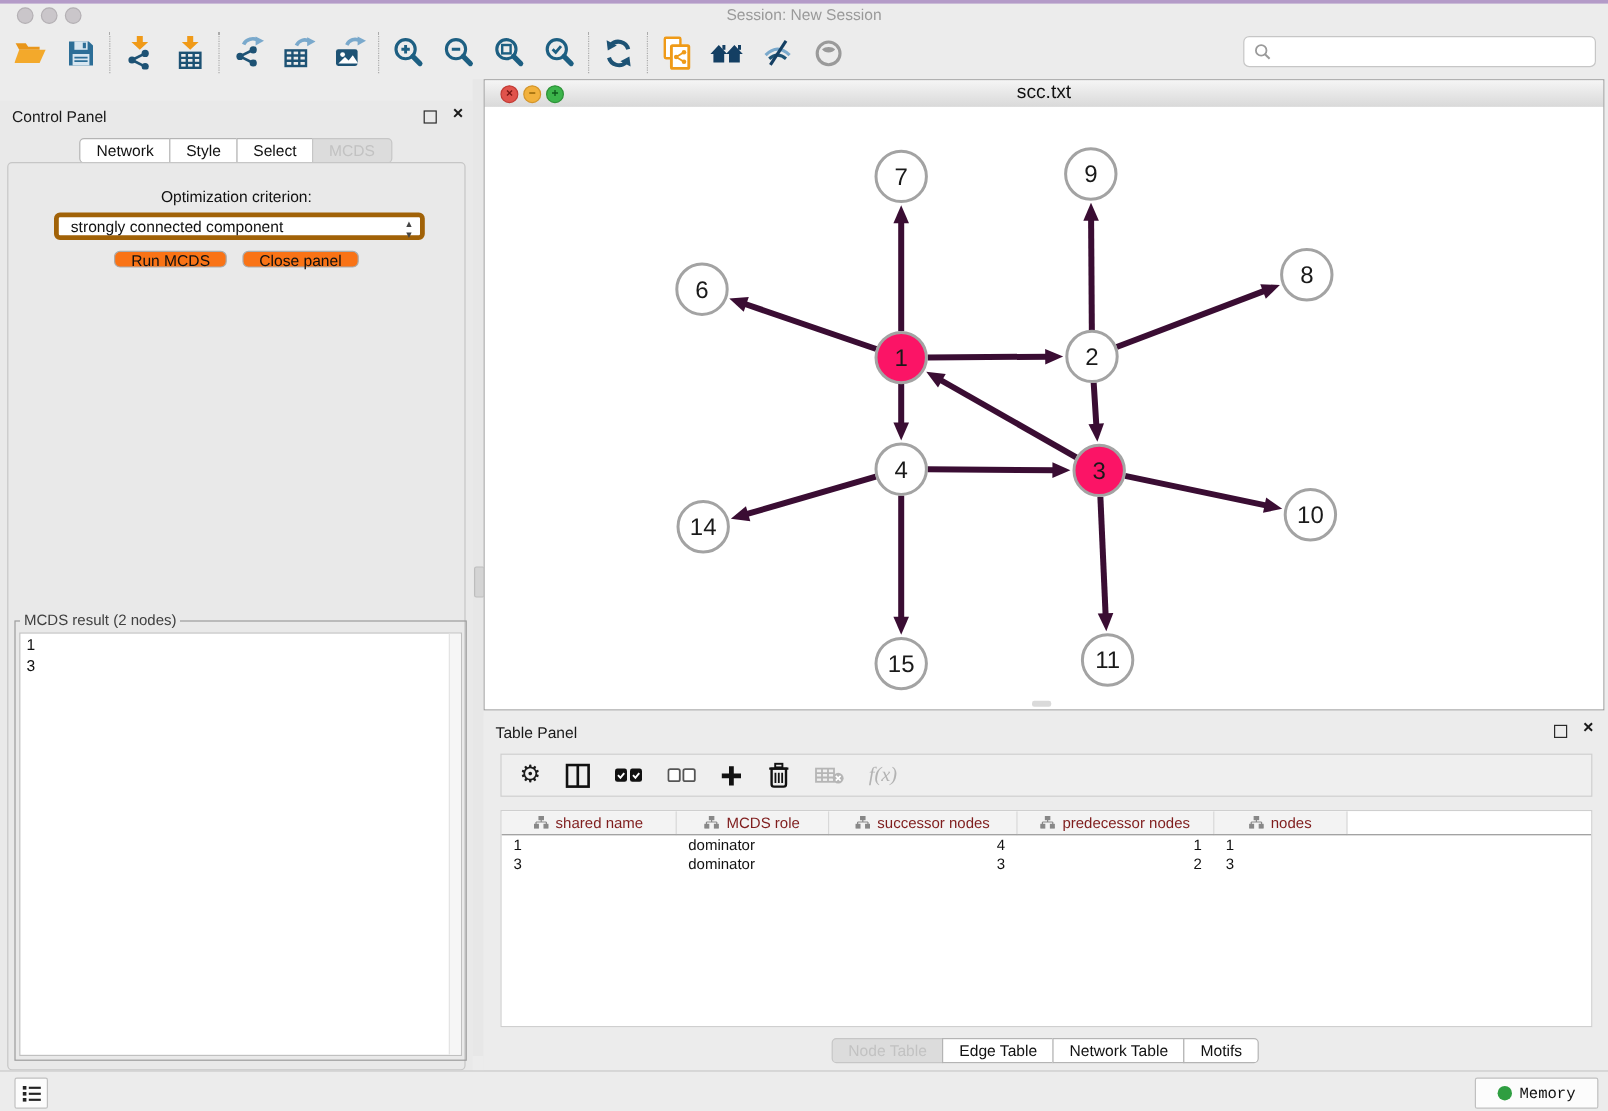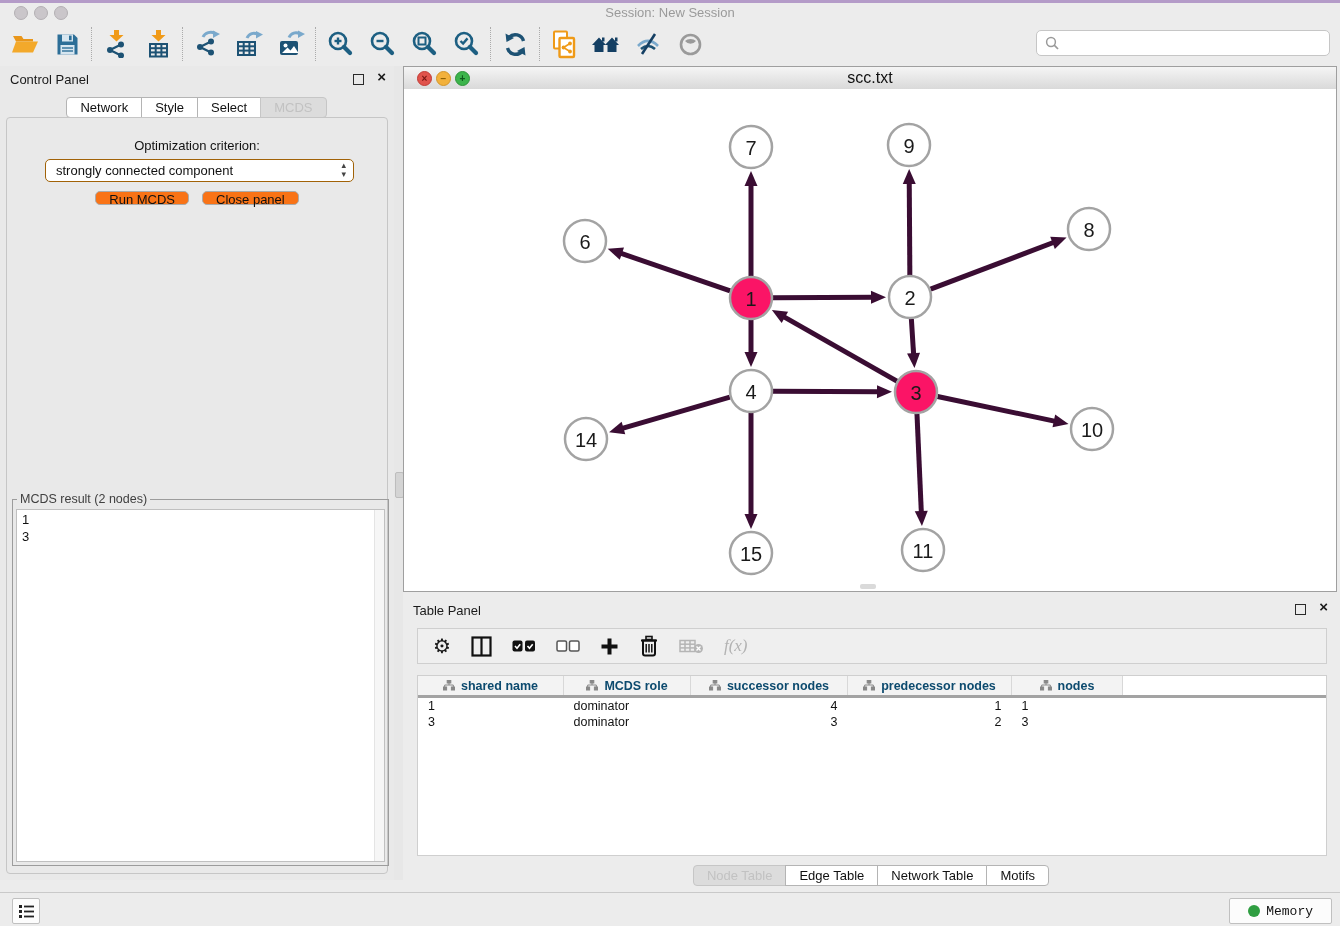--- a/index.html
+++ b/index.html
@@ -11,32 +11,32 @@
   .tl-dot{position:absolute;top:3px;width:12px;height:12px;border-radius:50%;background:#cac6ca;border:1px solid #b4b0b4;}
   .window-title{text-align:center;line-height:20px;color:#9a9a9a;font-size:13px;}
   
   .toolbar{position:absolute;top:22px;left:0;right:0;height:44px;display:flex;align-items:center;padding-left:4px;}
   .tb-icon{width:42px;height:40px;display:flex;align-items:center;justify-content:center;cursor:pointer;}
   .tb-sep{width:0;height:34px;border-left:1px dotted #ababab;margin:0 3px;}
   .search-box{position:absolute;right:10px;top:8px;width:292px;height:24px;background:#fff;border:1px solid #c6c6c6;border-radius:5px;display:flex;align-items:center;}
   .search-box svg{margin:0 4px 0 8px;}
   .search-box input{border:none;outline:none;flex:1;font-size:13px;background:transparent;height:20px;}
   
-  .control-panel{position:absolute;left:0;top:66px;width:394px;height:814px;background:#e9e9e9;}
+  .control-panel{position:absolute;left:0;top:84px;width:394px;height:814px;background:#e9e9e9;}
   .panel-title{position:absolute;top:6px;left:10px;font-size:13px;color:#1a1a1a;}
   .float-btn{position:absolute;top:8px;width:9px;height:9px;border:1.5px solid #2a2a2a;cursor:pointer;}
   .close-btn{position:absolute;top:2px;font-size:15px;font-weight:700;color:#1a1a1a;cursor:pointer;line-height:18px;}
   .cp-tabs{position:absolute;top:31px;left:0;right:0;display:flex;justify-content:center;}
   .seg-tab{border:1px solid #b4b4b4;background:#fff;padding:2px 13px;font-size:13px;margin-left:-1px;color:#111;cursor:pointer;white-space:nowrap;}
   .seg-tab:first-child{border-radius:4px 0 0 4px;}
   .seg-tab:last-child{border-radius:0 4px 4px 0;}
   .seg-tab.active{background:#dcdcdc;color:#c2c2c2;border-color:#c6c6c6;}
   .cp-body{position:absolute;left:6px;right:6px;top:51px;bottom:6px;border:1px solid #c6c6c6;border-radius:4px;background:#e9e9e9;}
   .opt-label{margin-top:20px;text-align:center;font-size:13px;color:#111;}
-  .opt-select{position:absolute;left:38px;top:41px;width:309px;height:23px;background:#fff;border:1px solid #a16207;border-radius:5px;font-size:13px;display:flex;align-items:center;padding-left:10px;box-sizing:border-box;cursor:pointer;color:#111;}
+  .opt-select{position:absolute;left:38px;top:41px;width:309px;height:23px;background:#fff;border:4px solid #a16207;border-radius:5px;font-size:13px;display:flex;align-items:center;padding-left:10px;box-sizing:border-box;cursor:pointer;color:#111;}
   .sel-arrows{position:absolute;right:7px;top:1px;display:flex;flex-direction:column;align-items:center;line-height:9px;font-size:9px;color:#444;}
   .btn-row{position:absolute;top:73px;left:0;right:0;display:flex;justify-content:center;gap:13px;}
   .cp-btn{background:#f97316;border:1px solid #ababab;border-radius:5px;font-size:13px;padding:0 13px;height:14px;cursor:pointer;font-family:"Liberation Sans",sans-serif;color:#111;}
   .result-fieldset{position:absolute;left:5px;top:374px;width:369px;height:366px;border:1px solid #9c9c9c;margin:0;padding:3px;}
   .result-fieldset legend{font-size:12.5px;padding:0 3px;margin-left:1px;color:#404040;}
   .result-text{width:100%;height:100%;background:#fff;border:1px solid #c0c0c0;box-sizing:border-box;font-size:13px;padding:1px 5px;position:relative;overflow:hidden;}
   .result-text .line{line-height:17px;color:#111;}
   .scroll-track{position:absolute;right:0;top:0;bottom:0;width:9px;background:#f6f6f6;border-left:1px solid #e4e4e4;}
   .v-splitter{position:absolute;left:394px;top:66px;width:9px;height:814px;background:#e7e7e7;}
   .v-splitter .handle{position:absolute;top:406px;left:1px;width:7px;height:24px;background:#d4d4d4;border:1px solid #bdbdbd;border-radius:2px;cursor:col-resize;}
@@ -52,21 +52,21 @@
   .net-canvas svg{display:block;}
   .h-handle{position:absolute;bottom:2px;left:456px;width:16px;height:5px;background:#dadada;border-radius:2px;cursor:row-resize;}
   
   .table-panel{position:absolute;left:403px;top:597px;width:937px;height:295px;background:#ececec;}
   .tp-toolbar{position:absolute;left:14px;right:13px;top:31px;height:36px;background:#efefef;border:1px solid #cfcfcf;display:flex;align-items:center;gap:20px;padding-left:15px;box-sizing:border-box;}
   .tt-icon{display:flex;align-items:center;justify-content:center;cursor:pointer;height:26px;}
   .gear-glyph{font-size:20px;color:#1a1a1a;line-height:20px;}
   .fx-glyph{font-family:"Liberation Serif",serif;font-style:italic;font-size:17px;color:#b3b3b3;}
   .tp-table-wrap{position:absolute;left:14px;right:13px;top:78px;height:181px;background:#fff;border:1px solid #cfcfcf;box-sizing:border-box;overflow:hidden;}
   table.node-table{border-collapse:collapse;width:100%;table-layout:fixed;}
-  table.node-table th{background:#f3f3f3;border-right:1px solid #d8d8d8;border-bottom:3px solid #a3a3a3;font-weight:bold;font-size:12.5px;height:19px;padding:0 4px;color:#0c4a6e;}
+  table.node-table th{background:#f3f3f3;border-right:1px solid #d8d8d8;border-bottom:1px solid #a3a3a3;font-weight:normal;font-size:12.5px;height:19px;padding:0 4px;color:#7f1d1d;}
   table.node-table th .th-inner{display:flex;align-items:center;justify-content:center;gap:6px;}
   table.node-table th.filler{background:#fff;border-right:none;}
   table.node-table td{font-size:12.5px;height:16px;padding:0 10px;color:#111;white-space:nowrap;overflow:hidden;}
   .tp-tabs{position:absolute;left:0;right:0;top:268px;display:flex;justify-content:center;}
   
   .statusbar{position:absolute;left:0;right:0;top:892px;height:34px;background:#ececec;border-top:1px solid #c9c9c9;box-sizing:border-box;}
   .sb-btn{position:absolute;top:5px;height:24px;background:#fcfcfc;border:1px solid #c0c0c0;border-radius:2px;display:flex;align-items:center;justify-content:center;cursor:pointer;}
   .sb-left{left:12px;width:26px;}
   .sb-memory{right:8px;padding:0 18px;gap:6px;font-size:13px;color:#111;font-family:Liberation Mono, monospace;}
   .mem-dot{width:12px;height:12px;border-radius:50%;}

